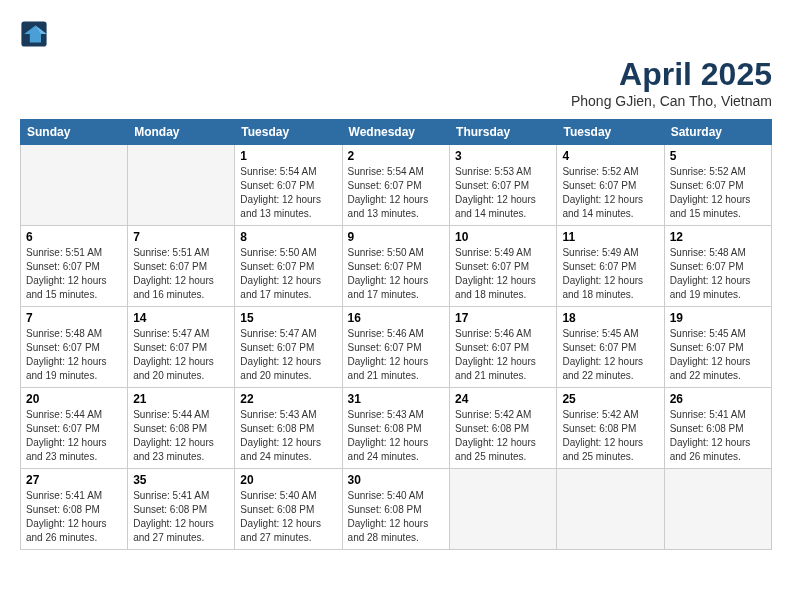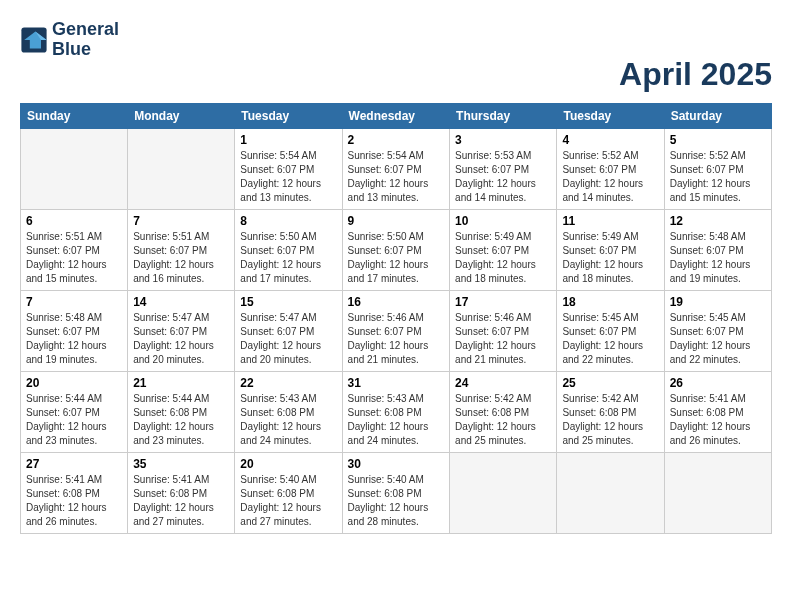--- a/index.html
+++ b/index.html
@@ -84,27 +84,24 @@
 </head>
 <body>
 
 <div class="header">
   <div class="logo">
     <svg class="logo-icon" viewBox="0 0 40 40">
       <rect x="2" y="2" width="36" height="36" rx="4" fill="#1a3a5c"></rect>
       <polygon points="22,8 38,20 30,20 30,32 14,32 14,20 6,20" fill="#4a9fd4"></polygon>
       <polygon points="22,8 38,20 30,20" fill="#6ab8e8"></polygon>
     </svg>
-    <div class="logo-text">
-      <div>General</div>
-      <div>Blue</div>
-    </div>
   </div>
   <div class="title-block">
     <div class="month-title">April 2025</div>
+    <div class="location">Phong GJien, Can Tho, Vietnam</div>
   </div>
 </div>
 
 <table class="calendar">
   <thead>
     <tr>
     <th>Sunday</th>
         <th>Monday</th>
         <th>Tuesday</th>
         <th>Wednesday</th>

